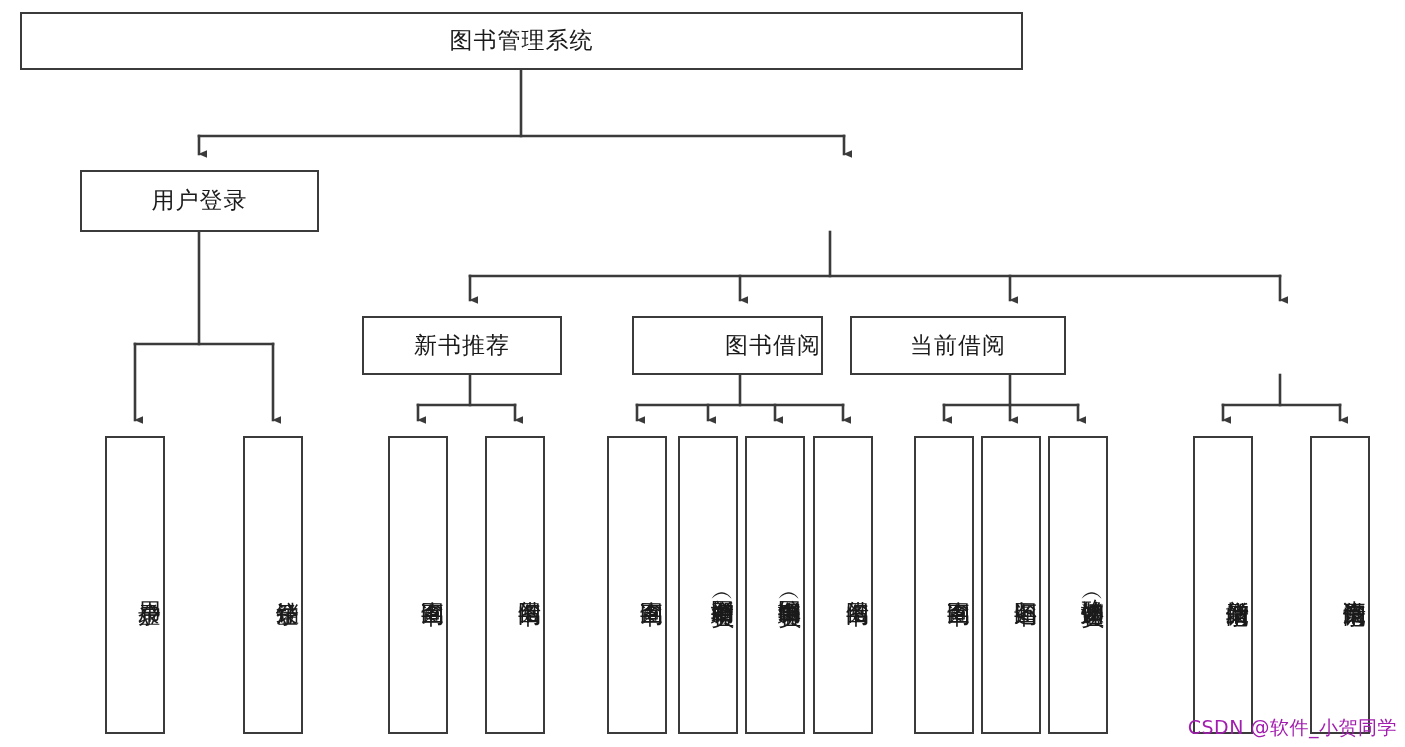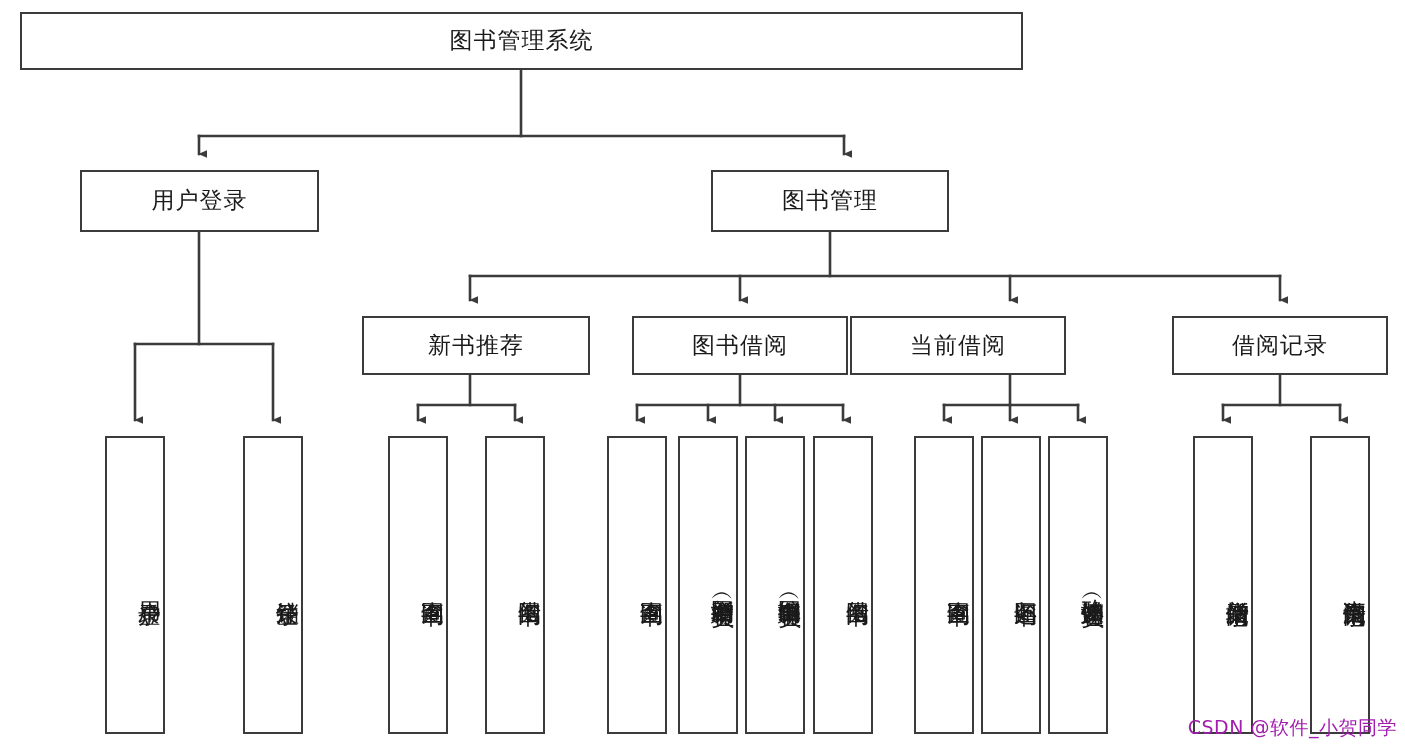--- a/index.html
+++ b/index.html
@@ -124,35 +124,29 @@
     </g>
   </svg>
 
   <div class="node h" style="left:20px; top:12px; width:1003px; height:58px;">
     <span>图书管理系统</span>
   </div>
 
   <div class="node h" style="left:80px; top:170px; width:239px; height:62px;">
     <span>用户登录</span>
   </div>
-  <div class="node h" style="left:711px; top:170px; width:238px; height:62px;">
-    <span>图书管理</span>
-  </div>
 
-  <div class="node h" style="left:362px; top:316px; width:228px; height:59px;">
+  <div class="node h" style="left:362px; top:316px; width:200px; height:59px;">
     <span>新书推荐</span>
   </div>
-  <div class="node h" style="left:632px; top:316px; width:216px; height:59px;">
+  <div class="node h" style="left:632px; top:316px; width:191px; height:59px;justify-content:flex-end;">
     <span>图书借阅</span>
   </div>
   <div class="node h" style="left:850px; top:316px; width:216px; height:59px;">
     <span>当前借阅</span>
-  </div>
-  <div class="node h" style="left:1172px; top:316px; width:216px; height:59px;">
-    <span>借阅记录</span>
   </div>
 
   <div class="node leaf" style="left:105px; top:436px; width:60px; height:298px;">
     <span>用户登录</span>
   </div>
   <div class="node leaf" style="left:243px; top:436px; width:60px; height:298px;">
     <span>注销登录</span>
   </div>
 
   <div class="node leaf" style="left:388px; top:436px; width:60px; height:298px;">

